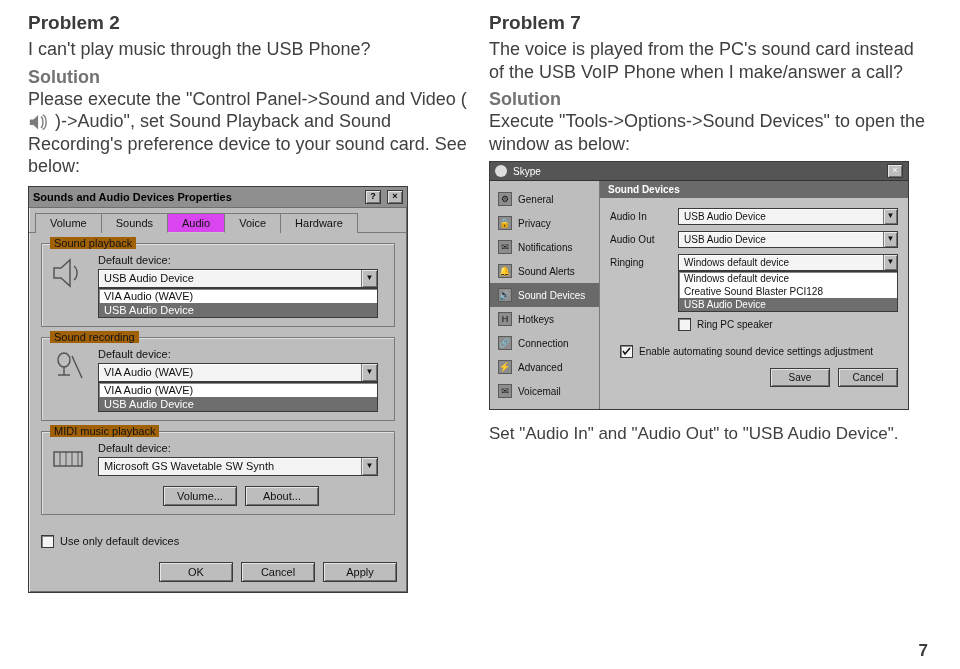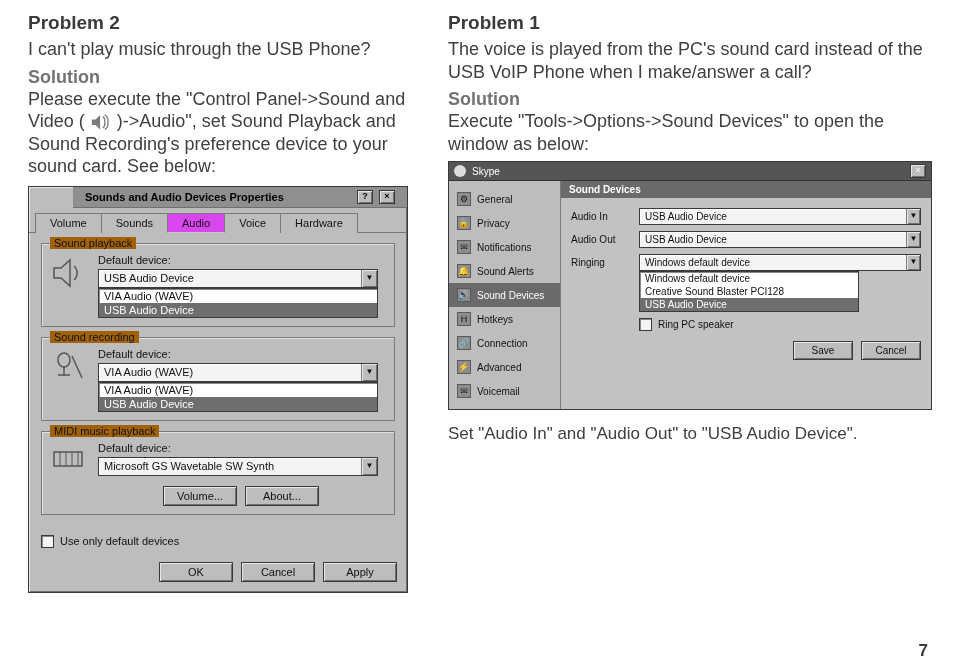--- a/index.html
+++ b/index.html
@@ -64,27 +64,26 @@
   .win98 .dlg {
     width: 380px;
     background: #bdbdbd;
     border: 1px solid #3a3a3a;
     box-shadow: inset 1px 1px 0 #e7e7e7, inset -1px -1px 0 #6f6f6f;
     margin-top: 8px;
   }
   .titlebar {
     background: #8f8f8f;
     color: #000;
-    padding: 3px 12px;
+    padding: 3px 4px;
     font-weight: 700;
     display: flex;
     align-items: center;
     gap: 6px;
     border-bottom: 1px solid #6f6f6f;
-    margin-left: 44px;
   }
   .titlebar .spacer { flex: 1; }
   .tb-btn {
     width: 16px; height: 14px;
     background: #bdbdbd;
     border: 1px solid #3a3a3a;
     box-shadow: inset 1px 1px 0 #e7e7e7, inset -1px -1px 0 #6f6f6f;
     font-size: 9px;
     line-height: 10px;
     text-align: center;
@@ -180,21 +179,21 @@
   .btn-row.center { justify-content: center; }
 
   
   .skype {
     font-family: Tahoma, Arial, sans-serif;
     font-size: 10px;
     color: #111;
     margin-top: 6px;
   }
   .skype .dlg2 {
-    width: 484px;
+    width: 420px;
     background: #c2c2c2;
     border: 1px solid #3a3a3a;
     box-shadow: inset 1px 1px 0 #e7e7e7, inset -1px -1px 0 #6f6f6f;
   }
   .skype .titlebar2 {
     background: #555;
     color: #fff;
     padding: 2px 5px;
     display: flex; align-items: center; gap: 6px;
     border-bottom: 1px solid #333;
@@ -367,21 +366,21 @@
         <div class="btn-row">
           <span class="btn">OK</span>
           <span class="btn">Cancel</span>
           <span class="btn">Apply</span>
         </div>
       </div>
     </div>
   </div>
 
   <div class="col">
-    <div class="prob-h">Problem 1</div>
+    <div class="prob-h">Problem 7</div>
     <div class="body-text">The voice is played from the PC's sound card instead of the USB VoIP Phone when I make/answer a call?</div>
     <div class="sol">Solution</div>
     <div class="body-text">Execute "Tools-&gt;Options-&gt;Sound Devices" to open the window as below:</div>
 
     <div class="skype">
       <div class="dlg2">
         <div class="titlebar2">
           <span style="width:12px;height:12px;border-radius:50%;background:#ddd;display:inline-block;"></span>
           <span>Skype</span>
           <span class="spacer"></span>
@@ -452,20 +451,28 @@
               </div>
               <div class="lb2">
                 <div class="opt">Windows default device</div>
                 <div class="opt">Creative Sound Blaster PCI128</div>
                 <div class="opt sel">USB Audio Device</div>
               </div>
               <div class="chkline">
                 <span class="chk"></span>
                 <span>Ring PC speaker</span>
               </div>
+              <div class="chkline" style="margin-left:10px; margin-top:14px;">
+                <span class="chk" style="background:#f4f4f4;">
+                  <svg viewBox="0 0 11 11" style="width:11px;height:11px;">
+                      <path d="M2 5l2 3 5-6" stroke="#111" fill="none" stroke-width="1.5"></path>
+                    </svg>
+                </span>
+                <span>Enable automating sound device settings adjustment</span>
+              </div>
             </div>
             <div class="footer">
               <span class="btn" style="min-width:60px;font-size:10px;">Save</span>
               <span class="btn" style="min-width:60px;font-size:10px;">Cancel</span>
             </div>
           </div>
         </div>
       </div>
     </div>
 

